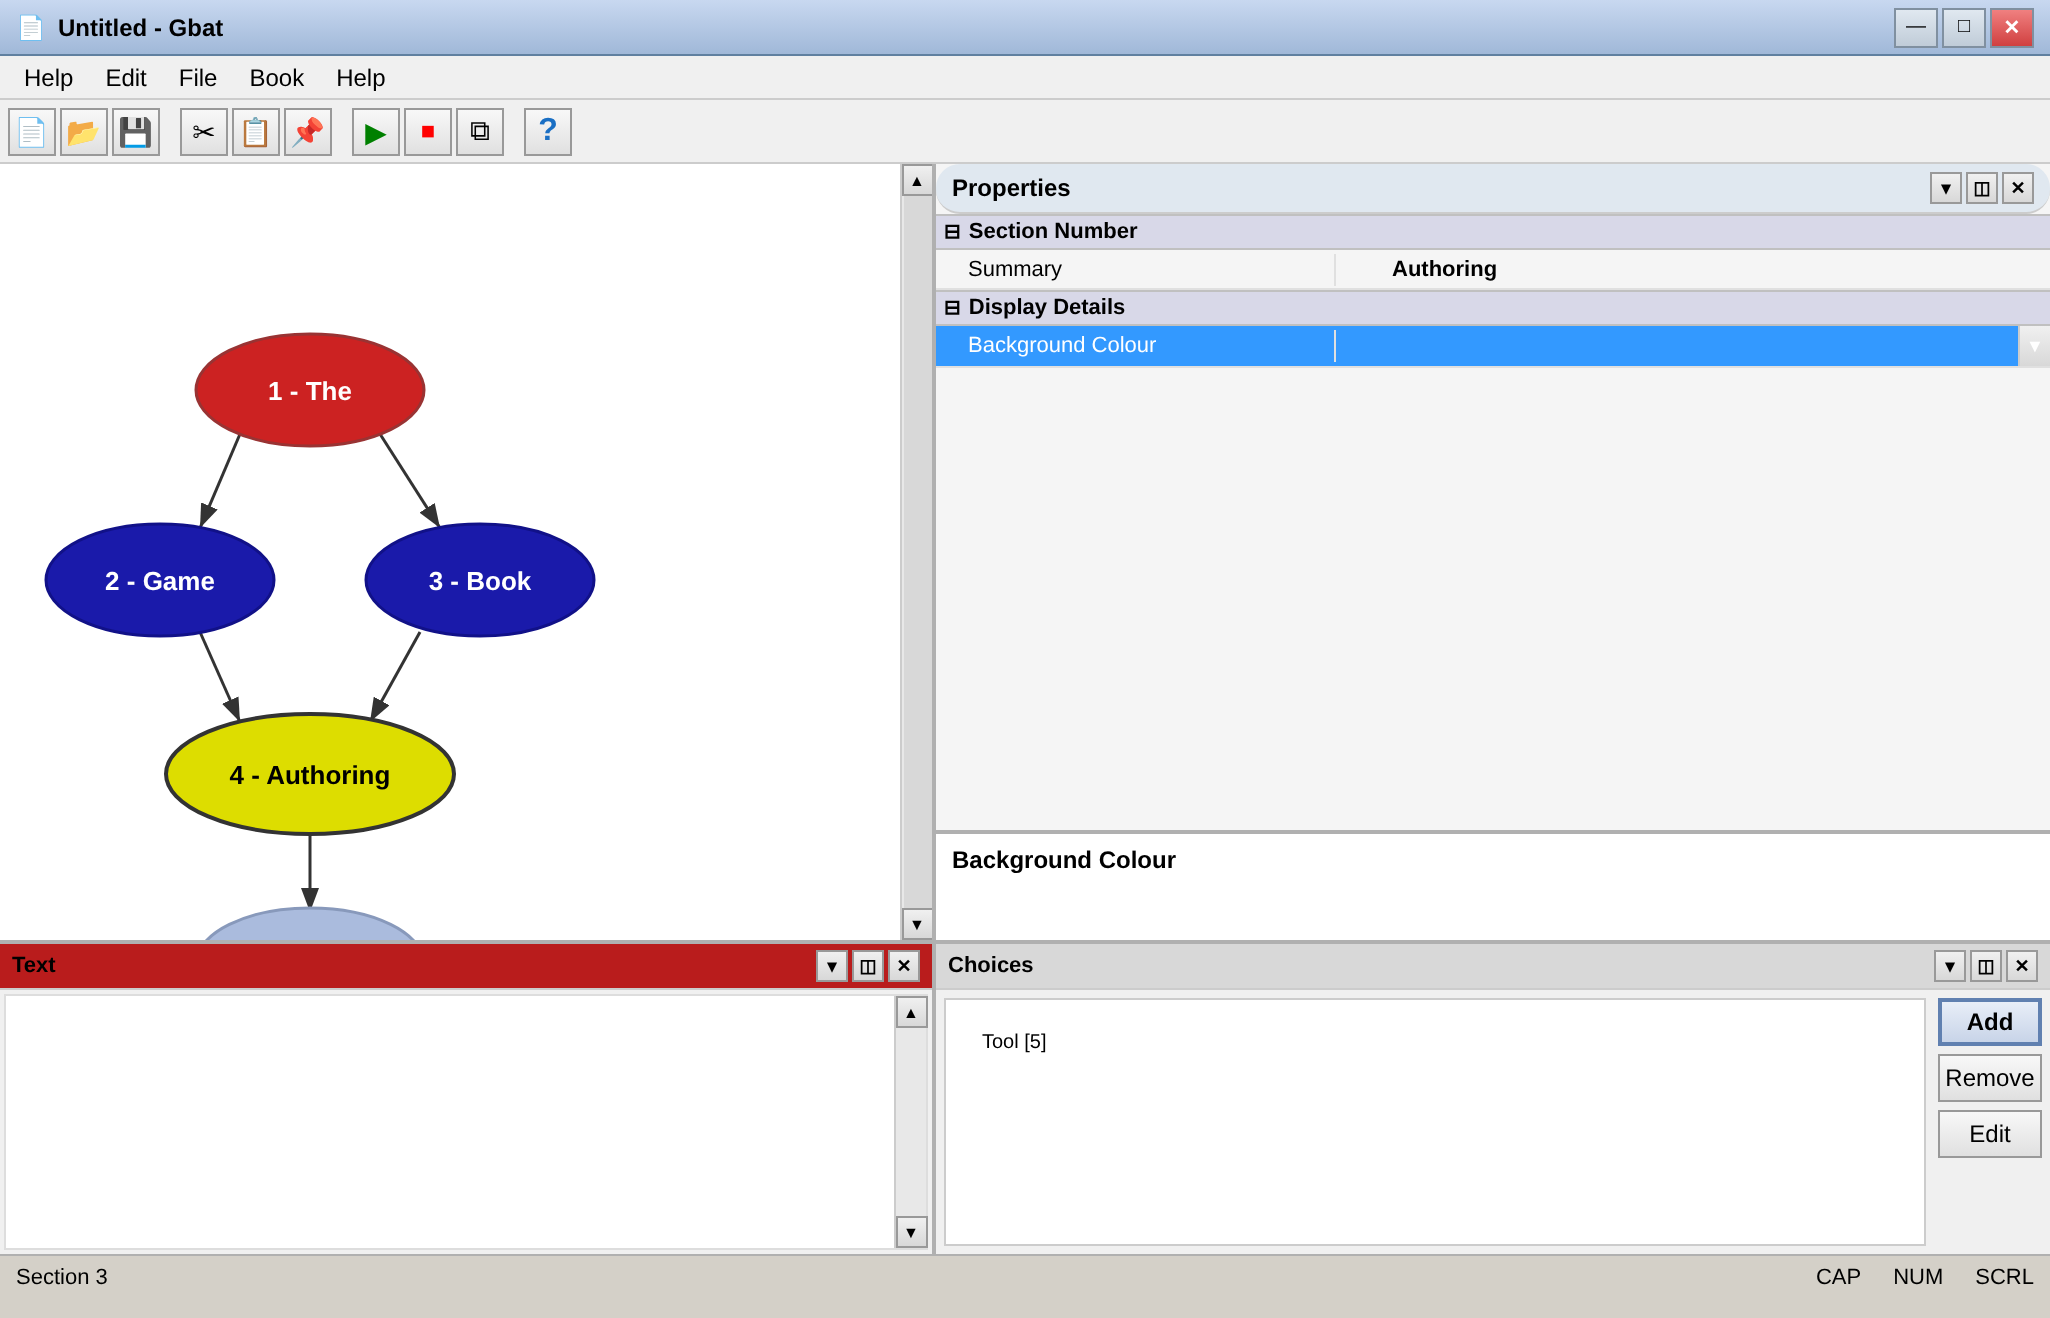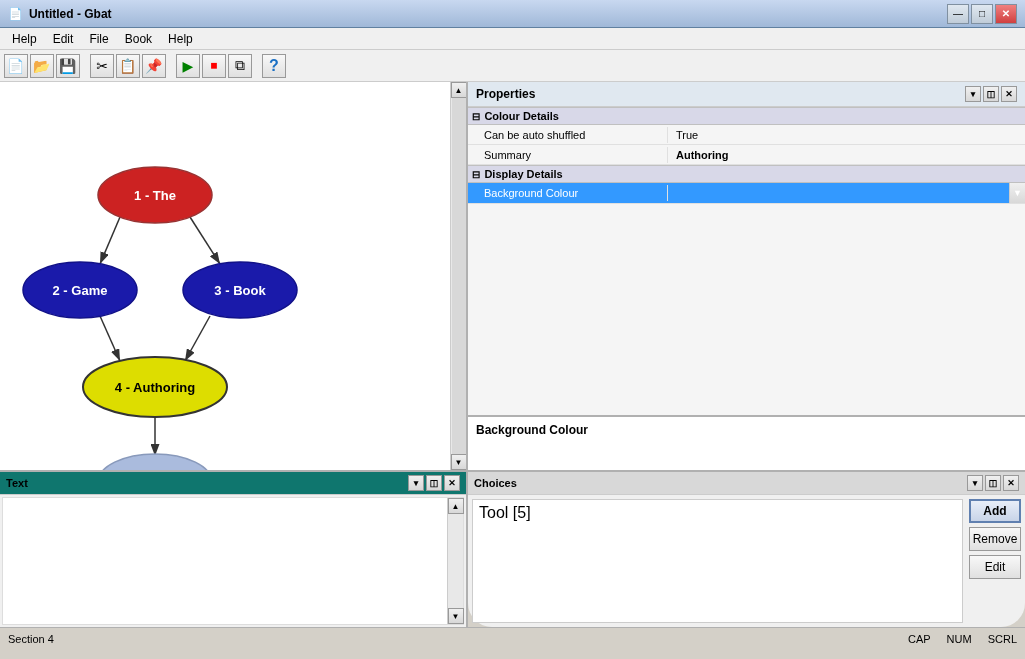--- a/index.html
+++ b/index.html
@@ -103,20 +103,21 @@
     }
     #properties-header {
       background: #e0e8f0;
       padding: 4px 8px;
       font-weight: bold;
       font-size: 12px;
       border-bottom: 1px solid #ccc;
       display: flex;
       align-items: center;
       justify-content: space-between;
+      border-radius: 12px;
     }
     #properties-header-controls { display: flex; gap: 2px; }
     .prop-ctrl-btn {
       width: 16px; height: 16px;
       background: linear-gradient(to bottom, #f0f0f0, #d8d8d8);
       border: 1px solid #999;
       display: flex; align-items: center; justify-content: center;
       font-size: 9px; cursor: pointer;
     }
     
@@ -148,21 +149,21 @@
       font-size: 11px;
       border-right: 1px solid #e0e0e0;
     }
     .prop-row.selected .prop-label { color: white; }
     .prop-value {
       flex: 1;
       padding: 2px 8px;
       font-size: 11px;
     }
     .prop-row.selected .prop-value { color: white; }
-    .prop-value.bold { font-weight: bold; }
+    .prop-value.bold { font-weight: bold; margin-left: 20px; }
     .prop-value-with-swatch { display: flex; align-items: center; gap: 4px; }
     .color-swatch {
       width: 14px; height: 14px;
       border: 1px solid #666;
       display: inline-block;
     }
     .prop-dropdown-btn {
       margin-left: auto;
       width: 16px; height: 20px;
       background: linear-gradient(to bottom, #f0f0f0, #d8d8d8);
@@ -386,25 +387,21 @@
         <div class="prop-ctrl-btn">▾</div>
         <div class="prop-ctrl-btn">◫</div>
         <div class="prop-ctrl-btn">✕</div>
       </div>
     </div>
 
     <div id="properties-content">
 
       <div class="prop-section-header">
         <span class="prop-collapse-icon">⊟</span>
-        <span>Colour Details</span>
-      </div>
-      <div class="prop-row">
-        <div class="prop-label">Can be auto shuffled</div>
-        <div class="prop-value">True</div>
+        <span>Section Number</span>
       </div>
       <div class="prop-row">
         <div class="prop-label">Summary</div>
         <div class="prop-value bold">Authoring</div>
       </div>
 
       <div class="prop-section-header">
         <span class="prop-collapse-icon">⊟</span>
         <span>Display Details</span>
       </div>
@@ -416,60 +413,60 @@
 
     <div id="properties-description">
       <div id="prop-desc-title">Background Colour</div>
     </div>
   </div>
 </div>
 
 <div id="bottom-panels" style="display:flex; height:155px;">
 
   <div id="text-panel" style="flex:0 0 468px; border-right:2px solid #b0b0b0; display:flex; flex-direction:column; background:#f0f0f0;">
-    <div id="text-panel-header" style="background:#0f766e; padding:3px 6px; font-size:11px; font-weight:bold; border-bottom:1px solid #ccc; display:flex; align-items:center; justify-content:space-between;">
+    <div id="text-panel-header" style="background:#b91c1c; padding:3px 6px; font-size:11px; font-weight:bold; border-bottom:1px solid #ccc; display:flex; align-items:center; justify-content:space-between;">
       <span>Text</span>
       <div id="text-panel-header-controls" style="display:flex; gap:2px;">
         <div class="prop-ctrl-btn">▾</div>
         <div class="prop-ctrl-btn">◫</div>
         <div class="prop-ctrl-btn">✕</div>
       </div>
     </div>
     <div id="text-area-container" style="flex:1; display:flex; background:white; border:1px solid #ddd; margin:2px;">
       <textarea id="text-textarea" style="flex: 1 1 0%; border: none; outline: none; resize: none; font-size: 12px; padding: 4px;"></textarea>
       <div id="text-scrollbar" style="width:16px; background:#e8e8e8; border-left:1px solid #ccc; display:flex; flex-direction:column; align-items:center;">
         <div class="scroll-btn">▲</div>
         <div style="flex:1;"></div>
         <div class="scroll-btn">▼</div>
       </div>
     </div>
   </div>
 
-  <div id="choices-panel" style="flex:1; display:flex; flex-direction:column; background:#f0f0f0;border-radius:24px;">
+  <div id="choices-panel" style="flex:1; display:flex; flex-direction:column; background:#f0f0f0;">
     <div id="choices-panel-header" style="background:#d8d8d8; padding:3px 6px; font-size:11px; font-weight:bold; border-bottom:1px solid #ccc; display:flex; align-items:center; justify-content:space-between;">
       <span>Choices</span>
       <div id="choices-panel-header-controls" style="display:flex; gap:2px;">
         <div class="prop-ctrl-btn">▾</div>
         <div class="prop-ctrl-btn">◫</div>
         <div class="prop-ctrl-btn">✕</div>
       </div>
     </div>
     <div id="choices-content" style="flex:1; display:flex; padding:4px; gap:6px;">
-      <div id="choices-list" style="flex:1; background:white; border:1px solid #ccc; padding:2px; font-size:16px;">
+      <div id="choices-list" style="flex:1; background:white; border:1px solid #ccc; padding:14px; font-size:10px;">
         <div style="padding:2px 4px;">Tool [5]</div>
       </div>
       <div id="choices-buttons" style="display:flex; flex-direction:column; gap:4px;">
         <button class="choices-btn primary">Add</button>
         <button class="choices-btn">Remove</button>
         <button class="choices-btn">Edit</button>
       </div>
     </div>
   </div>
 </div>
 
 <div id="statusbar">
-  <span>Section 4</span>
+  <span>Section 3</span>
   <div id="status-right">
     <span>CAP</span>
     <span>NUM</span>
     <span>SCRL</span>
   </div>
 </div>
 
 </body></html>

